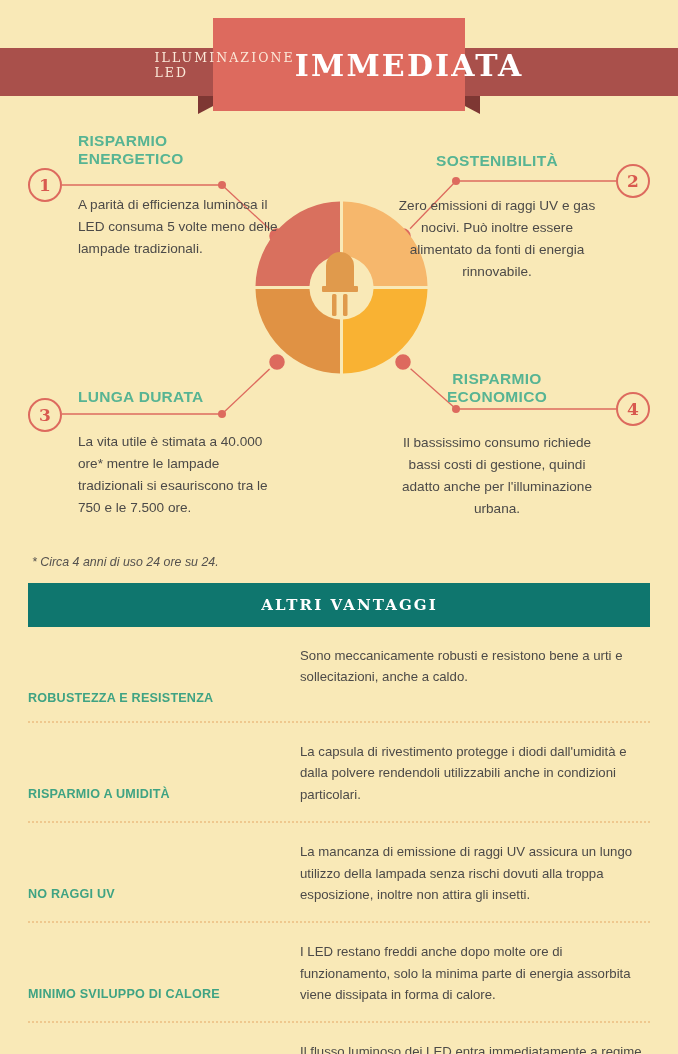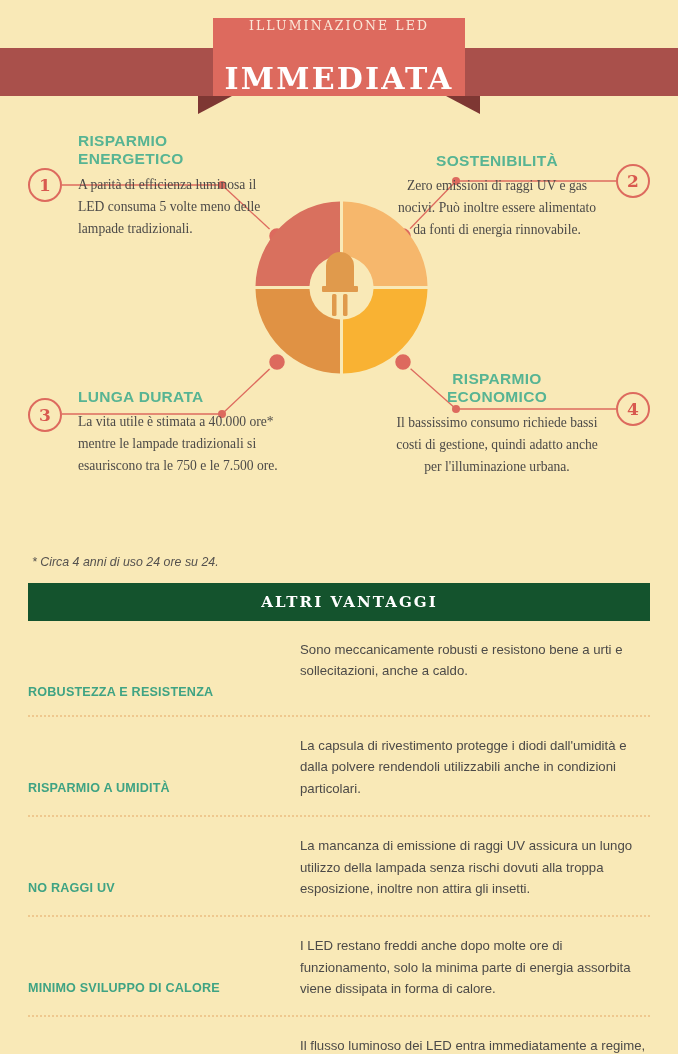--- a/index.html
+++ b/index.html
@@ -24,24 +24,24 @@
     border-bottom: 18px solid transparent;
   }
   .ribbon-fold-r {
     position: absolute; right: 198px; top: 96px;
     width: 0; height: 0;
     border-right: 34px solid #7e3733;
     border-bottom: 18px solid transparent;
   }
   .ribbon-center {
     position: absolute; left: 213px; top: 18px;
-    width: 252px; height: 78px;
+    width: 252px; height: 93px;
     background: #dd6a5e;
-    display: flex; flex-direction: column;
-    align-items: center; justify-content: space-between;
+    display: flex; flex-direction: row;
+    align-items: center; justify-content: center;
   }
   .ribbon-kicker {
     color: #fbe8d8; font-size: 12.5px;
     letter-spacing: 2.1px; font-weight: 400;
     font-family: "DejaVu Serif", serif;
   }
   .ribbon-title {
     color: #ffffff; font-size: 30px; font-weight: 700;
     letter-spacing: 2.2px; margin-top: 2px;
     font-family: "DejaVu Serif", serif;
@@ -51,21 +51,21 @@
   .wheel { position: absolute; left: 252px; top: 198px; width: 176px; height: 176px; }
 
   
   .sec { position: absolute; width: 206px; }
   .sec-head {
     color: #57b493; font-size: 15.5px; font-weight: 700;
     letter-spacing: 0.3px; line-height: 1.18;
   }
   .sec-body {
     color: #4c4a48; font-size: 13.6px; line-height: 1.62;
-    font-family: Liberation Serif, serif; margin-top: 5px;
+    font-family: Liberation Sans, sans-serif; margin-top: 25px;
   }
   .sec-left { left: 78px; text-align: left; }
   .sec-right { left: 394px; width: 206px; text-align: center; }
 
   #sec1 { top: 132px; }
   #sec2 { top: 152px; }
   #sec3 { top: 388px; }
   #sec4 { top: 370px; }
 
   .badge {
@@ -82,21 +82,21 @@
 
   
   .footnote {
     position: absolute; left: 32px; top: 555px;
     font-size: 12.4px; font-style: italic; color: #55524f;
   }
 
   
   .tbl { position: absolute; left: 28px; top: 583px; width: 622px; }
   .tbl-head {
-    background: #14532d; height: 38px;
+    background: #0f766e; height: 44px;
     display: flex; align-items: center; justify-content: center; padding-left: 21px;
   }
   .tbl-head span {
     color: #fff; font-size: 15px; font-weight: 700;
     letter-spacing: 2.1px; font-family: "DejaVu Serif", serif;
   }
   .trow { display: flex; padding: 18px 0 16px 0; }
   .trow + .trow { border-top: 2px dotted #efc88e; }
   .tlabel {
     width: 272px; flex: 0 0 272px;

